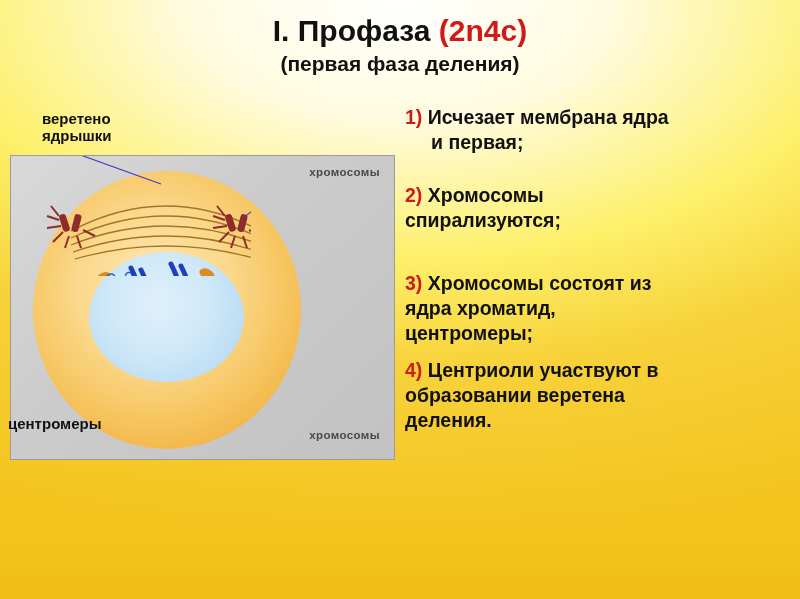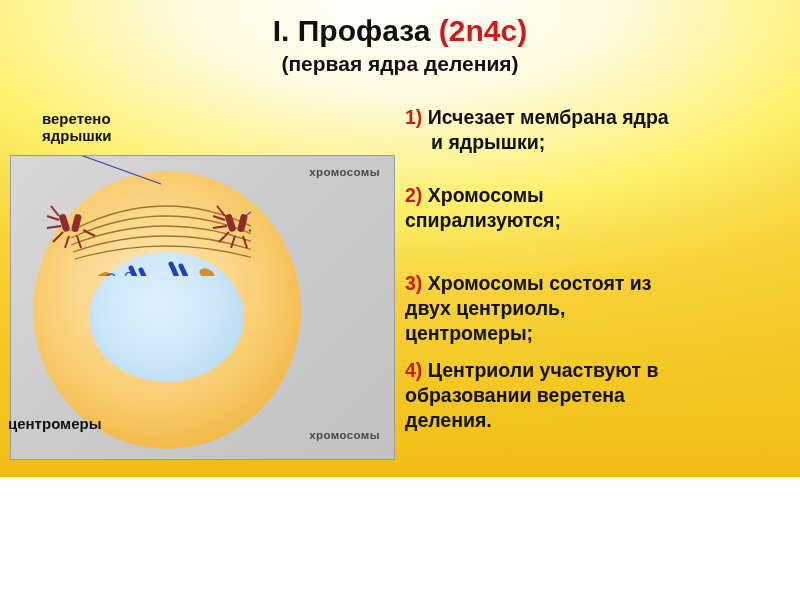--- a/index.html
+++ b/index.html
@@ -8,21 +8,21 @@
   }
   body {
     width: 800px;
     height: 599px;
     font-family: "Liberation Sans", sans-serif;
     overflow: hidden;
   }
   .slide {
     position: relative;
     width: 800px;
-    height: 477px;
+    height: 599px;
     background:
       radial-gradient(ellipse 120% 90% at 50% 0%, #ffffff 0%, #fffbe0 22%, #fdf06a 48%, #f7d23a 68%, #f3c41e 100%);
     box-sizing: border-box;
   }
   .slide::after {
     content: "";
     position: absolute;
     left: 0; right: 0; bottom: 0;
     height: 150px;
     background: linear-gradient(to bottom, rgba(243,196,30,0) 0%, rgba(243,196,30,0.55) 60%, rgba(240,186,20,0.85) 100%);
@@ -159,21 +159,21 @@
   .item-3 { margin-bottom: 12px; }
   .item-4 { margin-bottom: 0; }
 </style>
 </head>
 <body>
 
 <div class="slide">
 
   <div class="title-block">
     <div class="title-line1"><span class="title-main">I. Профаза </span><span class="title-accent">(2n4c)</span></div>
-    <div class="title-line2">(первая ядра деления)</div>
+    <div class="title-line2">(первая фаза деления)</div>
   </div>
 
   <div class="figure-wrap">
     <div class="figure-frame">
       <div class="cell"></div>
       <div class="nucleus"></div>
 
       <svg class="spindle-arcs" width="385" height="305" style="position:absolute;left:0;top:0;">
 
         <g fill="none" stroke="#9a6a1f" stroke-width="1.3" opacity="0.9">
@@ -272,33 +272,33 @@
     <div>веретено</div>
     <div>ядрышки</div>
   </div>
   <div class="callout centrom">центромеры</div>
 
   <div class="text-col">
 
     <div class="item item-1">
       <span class="num">1)</span>
       <span>Исчезает мембрана ядра</span>
-      <span class="indent">и ядрышки;</span>
+      <span class="indent">и первая;</span>
     </div>
 
     <div class="item item-2">
       <span class="num">2)</span>
       <span>Хромосомы</span>
       <div>спирализуются;</div>
     </div>
 
     <div class="item item-3">
       <span class="num">3)</span>
       <span> Хромосомы состоят из</span>
-      <div>двух центриоль,</div>
+      <div>ядра хроматид,</div>
       <div>центромеры;</div>
     </div>
 
     <div class="item item-4">
       <span class="num">4)</span>
       <span>Центриоли участвуют в</span>
       <div>образовании веретена</div>
       <div>деления.</div>
     </div>
 

